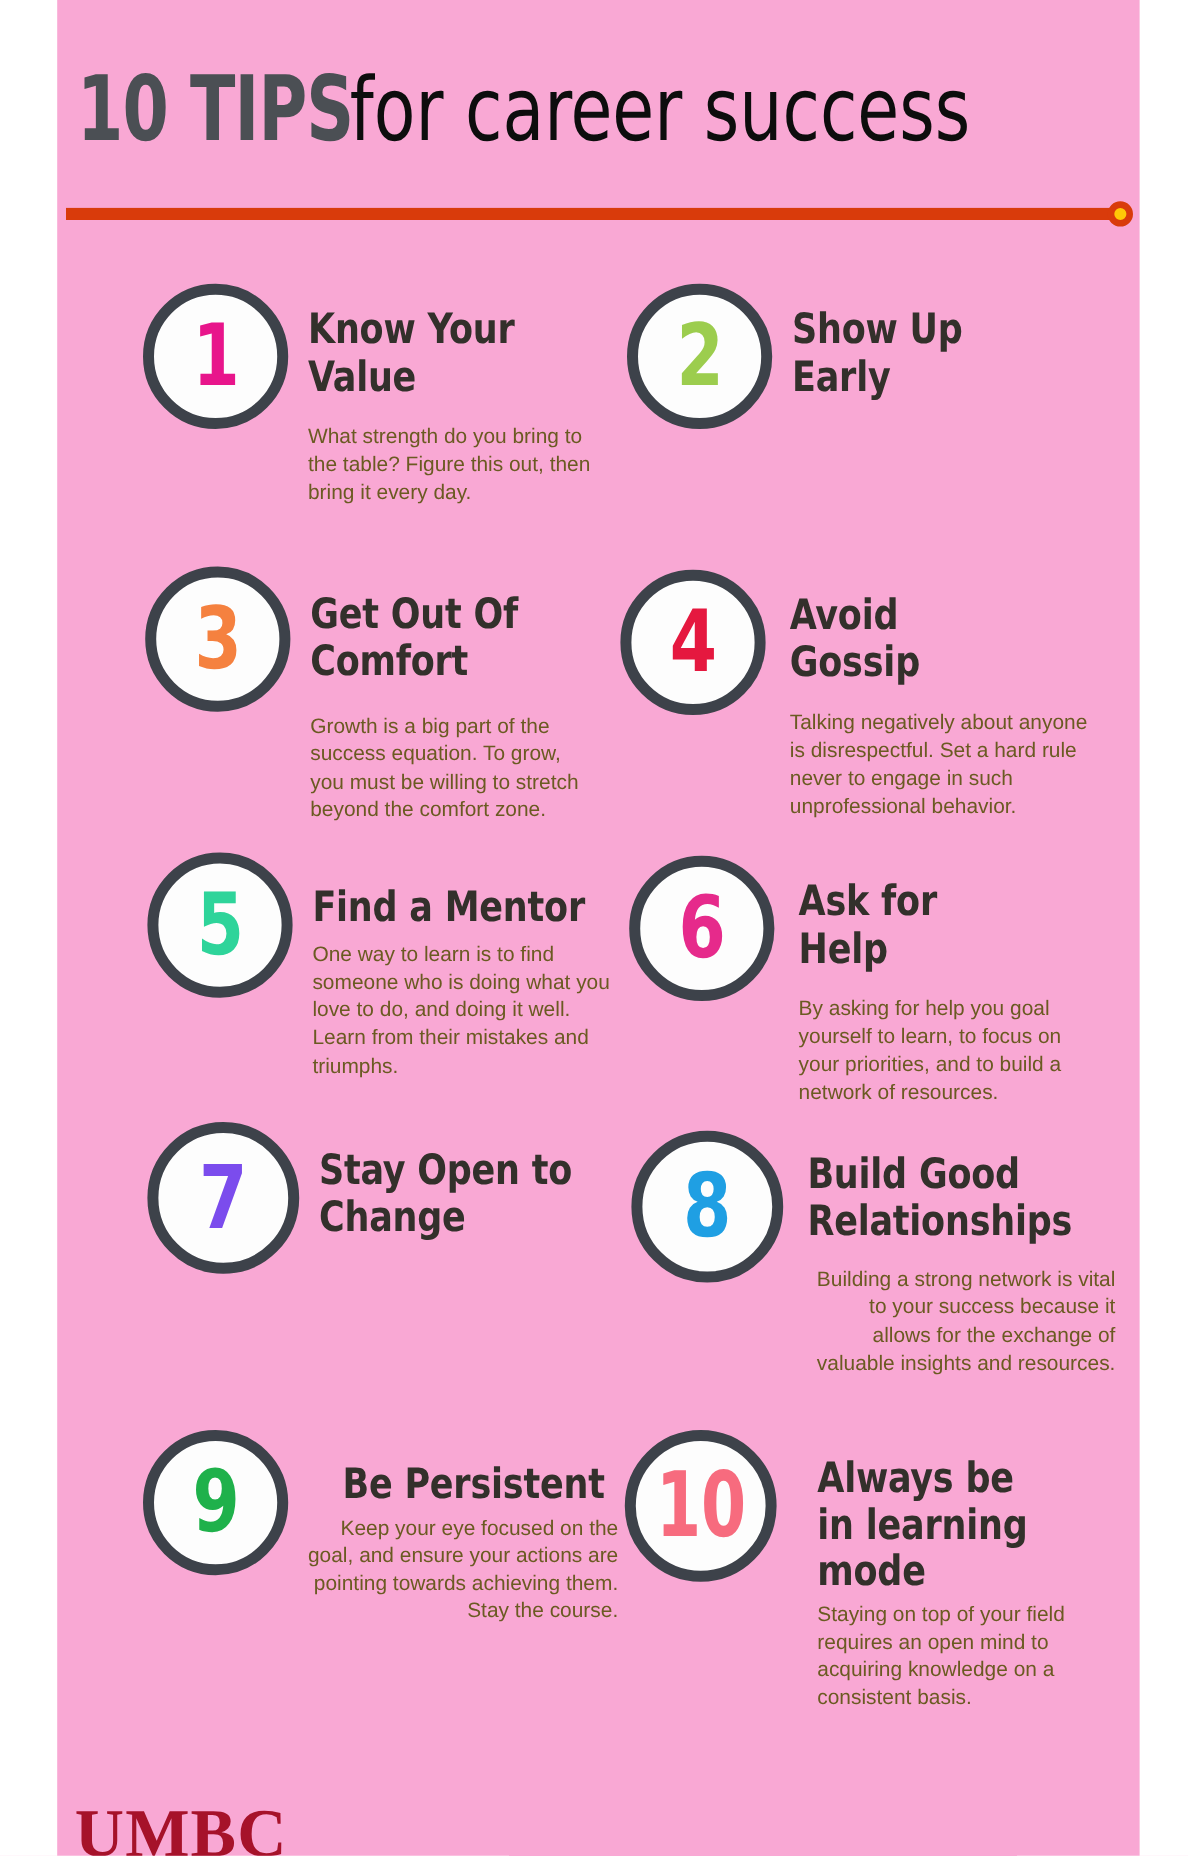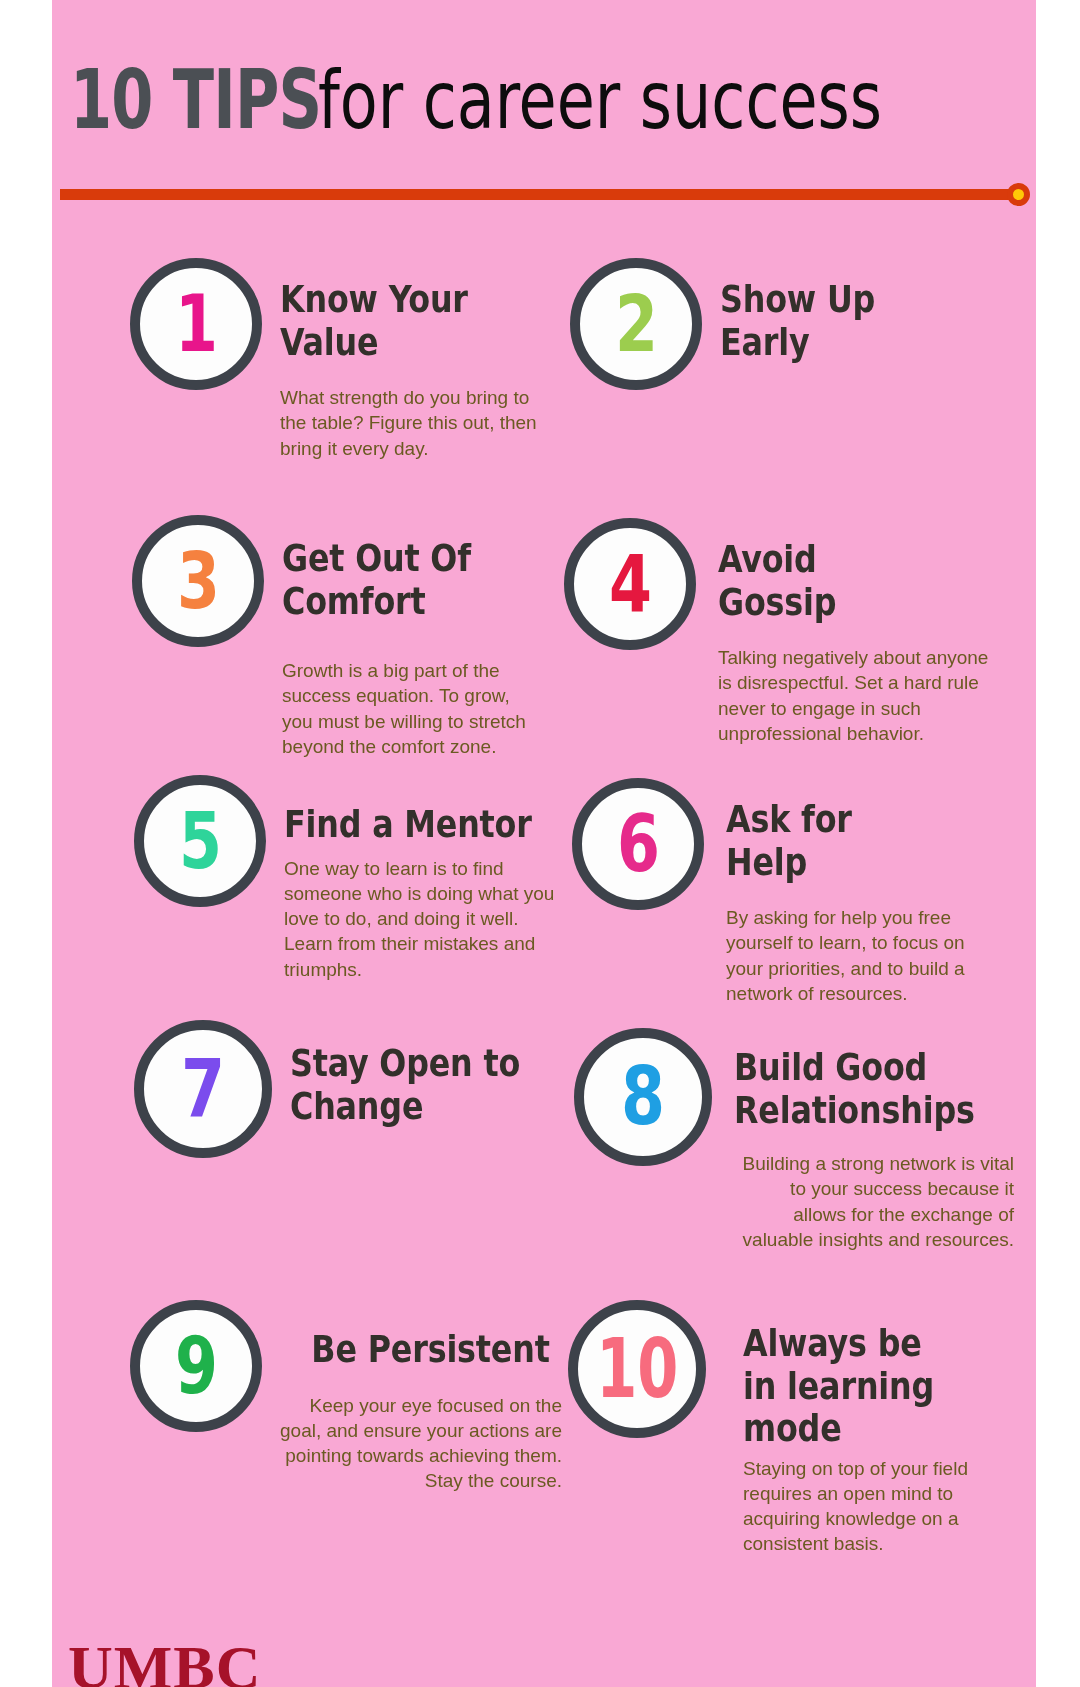--- a/index.html
+++ b/index.html
@@ -187,21 +187,21 @@
     </div>
   </div>
 
   <div class="tip" id="tip-3">
     <div class="bubble" style="width:132px;height:132px;left:50px;top:0px;">
       <span class="bubble-num" style="font-size:78px;color:#f5813f;">3</span>
     </div>
     <div class="tip-body" style="left:200px;top:22px;width:290px;">
       <div class="tip-head">Get Out Of
 Comfort</div>
-      <div class="tip-desc" style="margin-top:36px;width:262px;">Growth is a big part of the success equation. To grow, you must be willing to stretch beyond the comfort zone.</div>
+      <div class="tip-desc" style="margin-top:26px;width:262px;">Growth is a big part of the success equation. To grow, you must be willing to stretch beyond the comfort zone.</div>
     </div>
   </div>
 
   <div class="tip" id="tip-4">
     <div class="bubble" style="width:132px;height:132px;left:50px;top:0px;">
       <span class="bubble-num" style="font-size:78px;color:#e5183f;">4</span>
     </div>
     <div class="tip-body" style="left:204px;top:20px;width:300px;">
       <div class="tip-head">Avoid
 Gossip</div>
@@ -219,21 +219,21 @@
     </div>
   </div>
 
   <div class="tip" id="tip-6">
     <div class="bubble" style="width:132px;height:132px;left:50px;top:0px;">
       <span class="bubble-num" style="font-size:78px;color:#e62a8b;">6</span>
     </div>
     <div class="tip-body" style="left:204px;top:20px;width:290px;">
       <div class="tip-head">Ask for
 Help</div>
-      <div class="tip-desc" style="margin-top:22px;width:252px;">By asking for help you free yourself to learn, to focus on your priorities, and to build a network of resources.</div>
+      <div class="tip-desc" style="margin-top:22px;width:252px;">By asking for help you goal yourself to learn, to focus on your priorities, and to build a network of resources.</div>
     </div>
   </div>
 
   <div class="tip" id="tip-7">
     <div class="bubble" style="width:138px;height:138px;left:50px;top:0px;">
       <span class="bubble-num" style="font-size:80px;color:#7b4ced;">7</span>
     </div>
     <div class="tip-body" style="left:206px;top:22px;width:300px;">
       <div class="tip-head">Stay Open to
 Change</div>
@@ -250,21 +250,21 @@
       <div class="tip-desc" style="margin-top:20px;width:280px;text-align:right;">Building a strong network is vital to your success because it allows for the exchange of valuable insights and resources.</div>
     </div>
   </div>
 
   <div class="tip" id="tip-9">
     <div class="bubble" style="width:132px;height:132px;left:50px;top:0px;">
       <span class="bubble-num" style="font-size:78px;color:#1fb14b;">9</span>
     </div>
     <div class="tip-body" style="left:200px;top:28px;width:290px;text-align:right;">
       <div class="tip-head">Be Persistent</div>
-      <div class="tip-desc" style="margin-top:22px;width:282px;">Keep your eye focused on the goal, and ensure your actions are pointing towards achieving them. Stay the course.</div>
+      <div class="tip-desc" style="margin-top:6px;width:282px;">Keep your eye focused on the goal, and ensure your actions are pointing towards achieving them. Stay the course.</div>
     </div>
   </div>
 
   <div class="tip" id="tip-10">
     <div class="bubble" style="width:138px;height:138px;left:50px;top:0px;">
       <span class="bubble-num" style="font-size:82px;color:#f76b7e;transform:scaleX(0.8);">10</span>
     </div>
     <div class="tip-body" style="left:225px;top:22px;width:300px;">
       <div class="tip-head">Always be
 in learning

